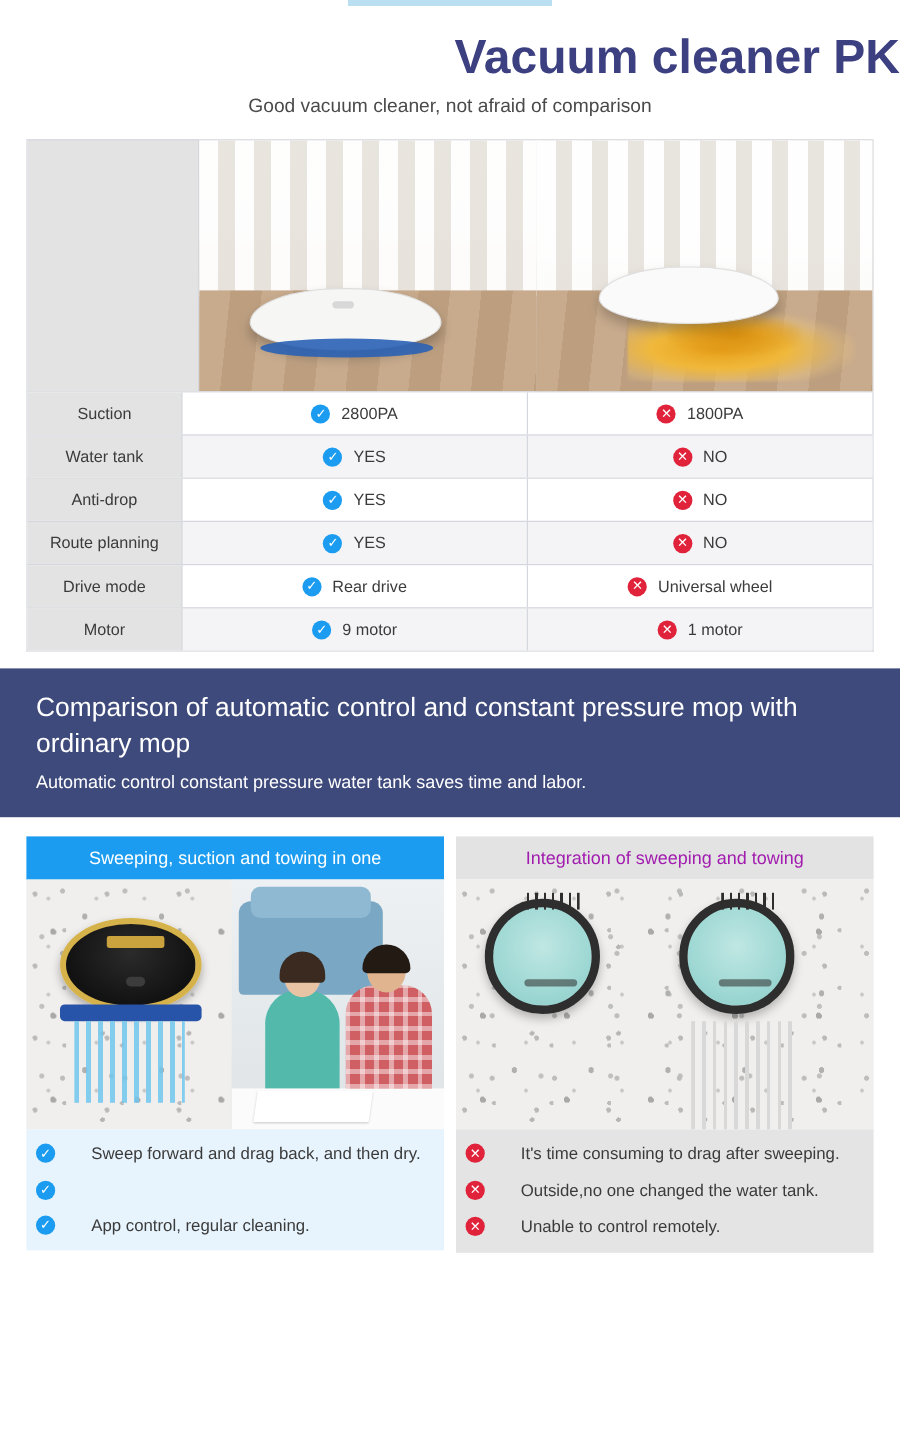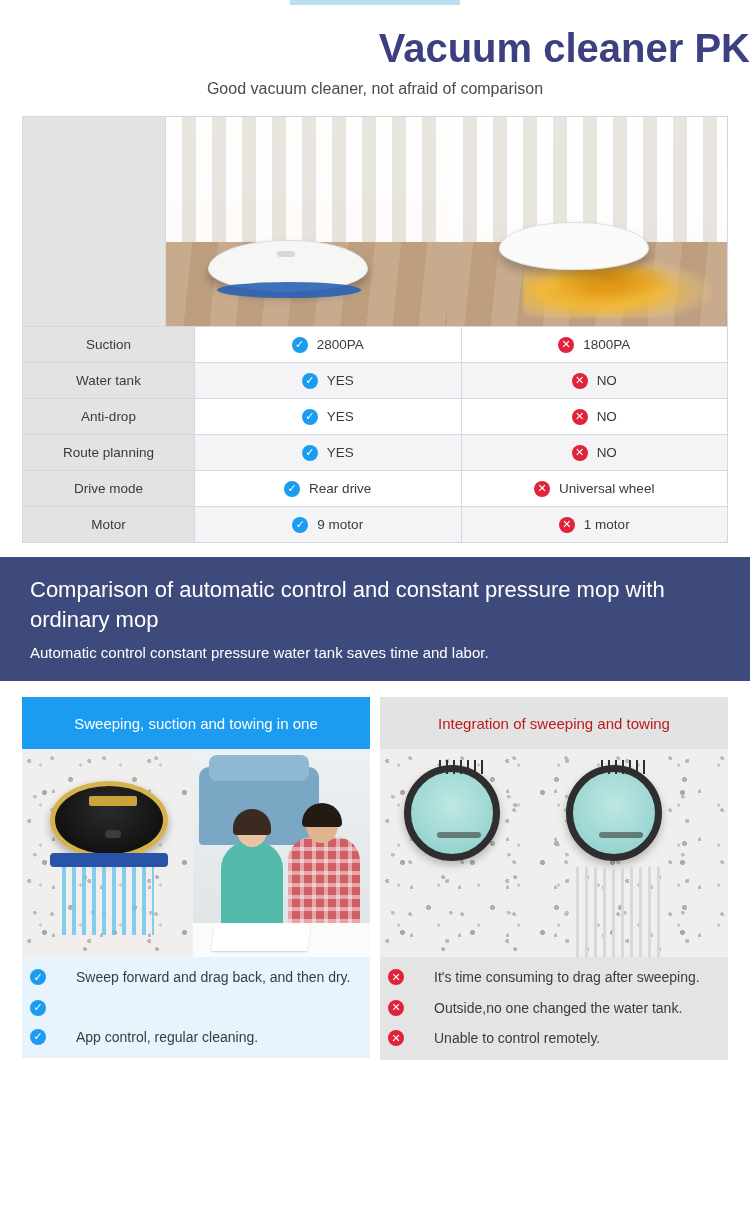--- a/index.html
+++ b/index.html
@@ -92,21 +92,21 @@
     position:absolute; left:50%; top:50%; transform:translate(-50%,-50%);
     width:68px; height:68px; border-radius:50%; background:#ffffff;
     display:flex; align-items:center; justify-content:center;
     color:#1b9cf0; font-size:28px; font-weight:bold; font-style:italic;
     box-shadow:0 2px 6px rgba(0,0,0,.2); z-index:5;
   }
 
   .spec-row { display:flex; border-top:1px solid #d5d7de; height:36px; }
   .spec-row.alt { background:#f4f4f6; }
   .spec-row .lbl {
-    width:172px; background:#e3e3e3; border-right:1px solid #d5d7de;
+    width:129px; background:#e3e3e3; border-right:1px solid #d5d7de;
     display:flex; align-items:center; justify-content:center;
     font-size:13.5px; color:#3b3b3b;
   }
   .spec-row .val {
     flex:1; display:flex; align-items:center; justify-content:center;
     font-size:13.5px; color:#3b3b3b; gap:9px; position:relative;
   }
   .spec-row .val.right { border-left:1px solid #d5d7de; }
   .mark {
     width:16px; height:16px; border-radius:50%;
@@ -124,26 +124,26 @@
   }
   .banner h2 {
     margin:0; font-size:22px; font-weight:normal; line-height:1.35;
   }
   .banner p { margin:10px 0 0 0; font-size:15px; }
 
   
   .panels { display:flex; gap:10px; padding:16px 22px 0 22px; }
   .panel { flex:1; }
   .panel-head {
-    height:52px; display:flex; align-items:center; justify-content:center;
+    height:36px; display:flex; align-items:center; justify-content:center;
     font-size:15px;
     text-align:center;
   }
   .panel-head.blue { background:#1b9cf0; color:#ffffff; }
-  .panel-head.gray { background:#e3e3e3; color:#b91c1c; }
+  .panel-head.gray { background:#e3e3e3; color:#a21caf; }
 
   .panel-img { height:208px; position:relative; overflow:hidden; background:#f2f2f2; }
 
   
   .terrazzo {
     position:absolute; inset:0;
     background:#f0efed;
     background-image:
       radial-gradient(circle at 12% 20%, #b9b9b9 0 2px, transparent 2px),
       radial-gradient(circle at 32% 62%, #a9a9a9 0 2.5px, transparent 2.5px),

